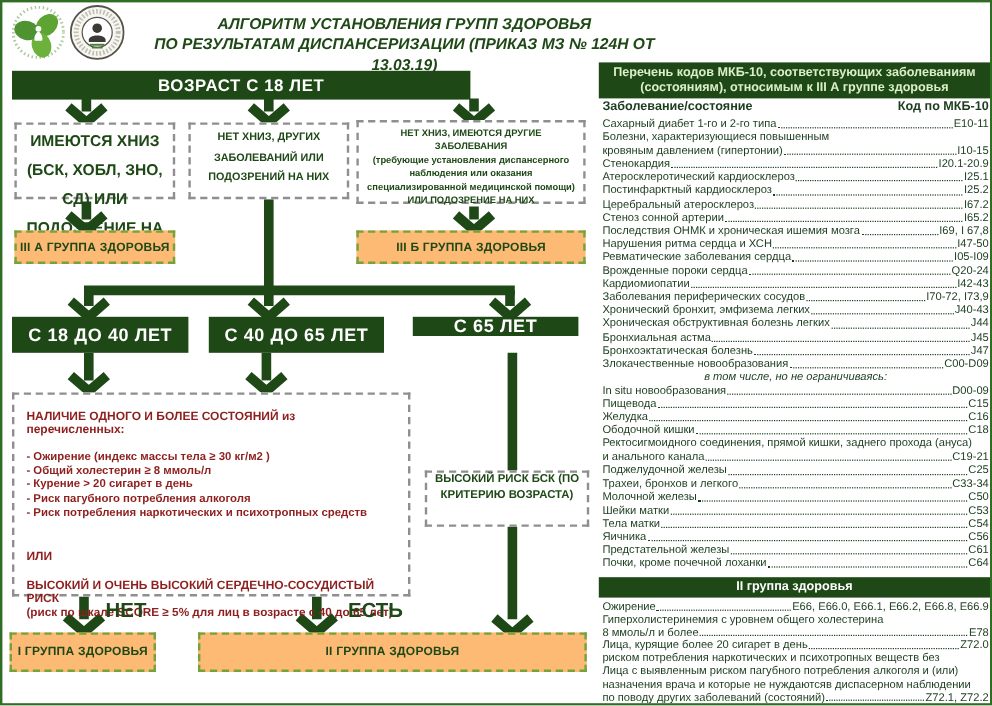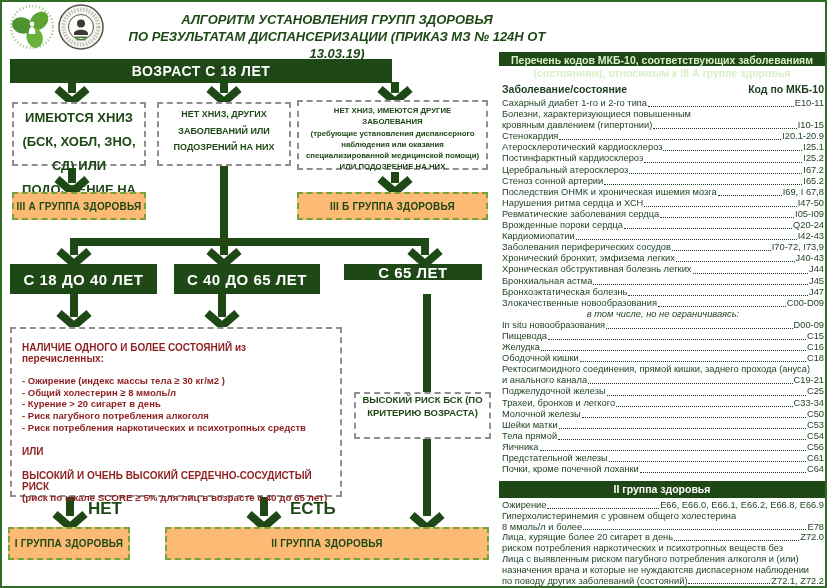--- a/index.html
+++ b/index.html
@@ -29,34 +29,34 @@
   #branch-other{ left:295px; top:98px; width:191px; height:70px; font-size:7.8px; line-height:1.45; padding:3px 4px; }
   #group-3a { left:10px;  top:190px; width:134px; height:28px; }
   #group-3b { left:295px; top:190px; width:191px; height:28px; }
   #age-18-40 { left:8px;   top:262px; width:147px; height:30px; font-size:15px; }
   #age-40-65 { left:172px; top:262px; width:146px; height:30px; font-size:15px; }
   #age-65    { left:342px; top:262px; width:138px; height:16px; font-size:15px; }
   #conditions-box { left:8px; top:325px; width:332px; height:170px; align-items:flex-start;
                     text-align:left; color:#8e1f1f; padding:13px 10px 0 10px; justify-content:flex-start; }
   .cond-title { font-size:10px; font-weight:bold; margin-bottom:11px; }
   .cond-item  { font-size:9.5px; font-weight:bold; line-height:11.7px; }
-  .cond-or    { font-size:10px; font-weight:bold; margin-top:12px; }
+  .cond-or    { font-size:10px; font-weight:bold; margin-top:25px; }
   .cond-risk1 { font-size:10px; font-weight:bold; margin-top:13px; }
   .cond-risk2 { font-size:9.8px; font-weight:bold; }
   #bsk-box { left:352px; top:390px; width:137px; height:47px; font-size:9.5px; line-height:1.35; }
   .flow-label { position:absolute; color:#1e4916; font-weight:bold; font-size:17px; z-index:2; }
   #label-net { left:86px;  top:497px; }
   #label-est { left:288px; top:497px; }
   #group-1 { left:6px;   top:525px; width:122px; height:33px; }
   #group-2 { left:163px; top:525px; width:324px; height:33px; }
 
   
   .panel-bar { position:absolute; background:#1e4916; color:#daeec8; font-weight:bold;
                text-align:center; z-index:2; }
-  #icd-header-bar { left:497px; top:50px; width:326px; height:14px; font-size:10.5px;
+  #icd-header-bar { left:497px; top:50px; width:326px; height:30px; font-size:10.5px;
                     line-height:13px; padding-top:2px; }
   #icd-colheads { position:absolute; left:500px; top:81px; width:322px; display:flex;
                   justify-content:space-between; color:#1c3d1e; font-weight:bold; font-size:10.5px; }
   .icd-list { position:absolute; width:322px; color:#1c3d1e; font-size:9.3px; }
   #icd-list { left:500px; top:96px; }
   #g2-list  { left:500px; top:498px; }
   .icd-row { display:flex; align-items:flex-end; line-height:11.1px; }
   #g2-list .icd-row { line-height:10.8px; }
   .icd-text { white-space:nowrap; }
   .icd-dots { flex:1; border-bottom:1px dotted #1c3d1e; margin:0 1px 2px 1px; min-width:6px; }
@@ -321,21 +321,21 @@
         <span class="icd-text">Молочной железы</span>
         <span class="icd-dots"></span>
         <span class="icd-code">C50</span>
       </div>
       <div class="icd-row">
         <span class="icd-text">Шейки матки</span>
         <span class="icd-dots"></span>
         <span class="icd-code">C53</span>
       </div>
       <div class="icd-row">
-        <span class="icd-text">Тела прямой</span>
+        <span class="icd-text">Тела матки</span>
         <span class="icd-dots"></span>
         <span class="icd-code">C54</span>
       </div>
       <div class="icd-row">
         <span class="icd-text">Яичника</span>
         <span class="icd-dots"></span>
         <span class="icd-code">C56</span>
       </div>
       <div class="icd-row">
         <span class="icd-text">Предстательной железы </span>

